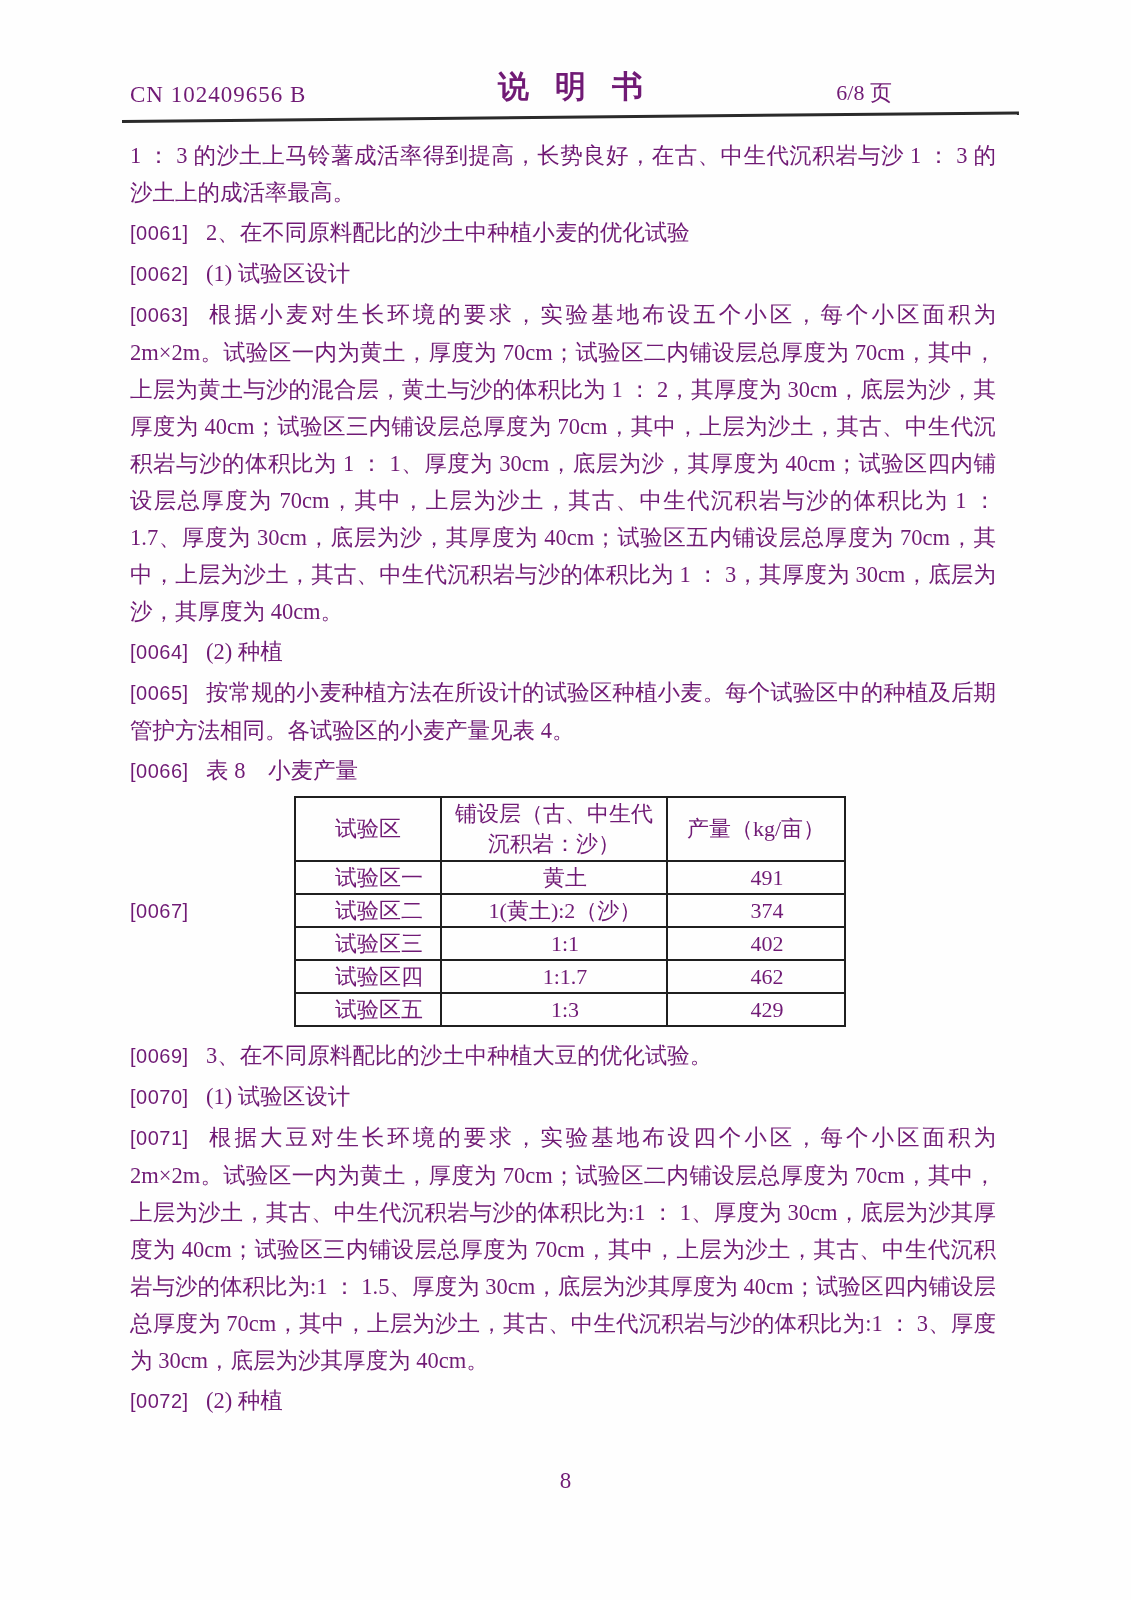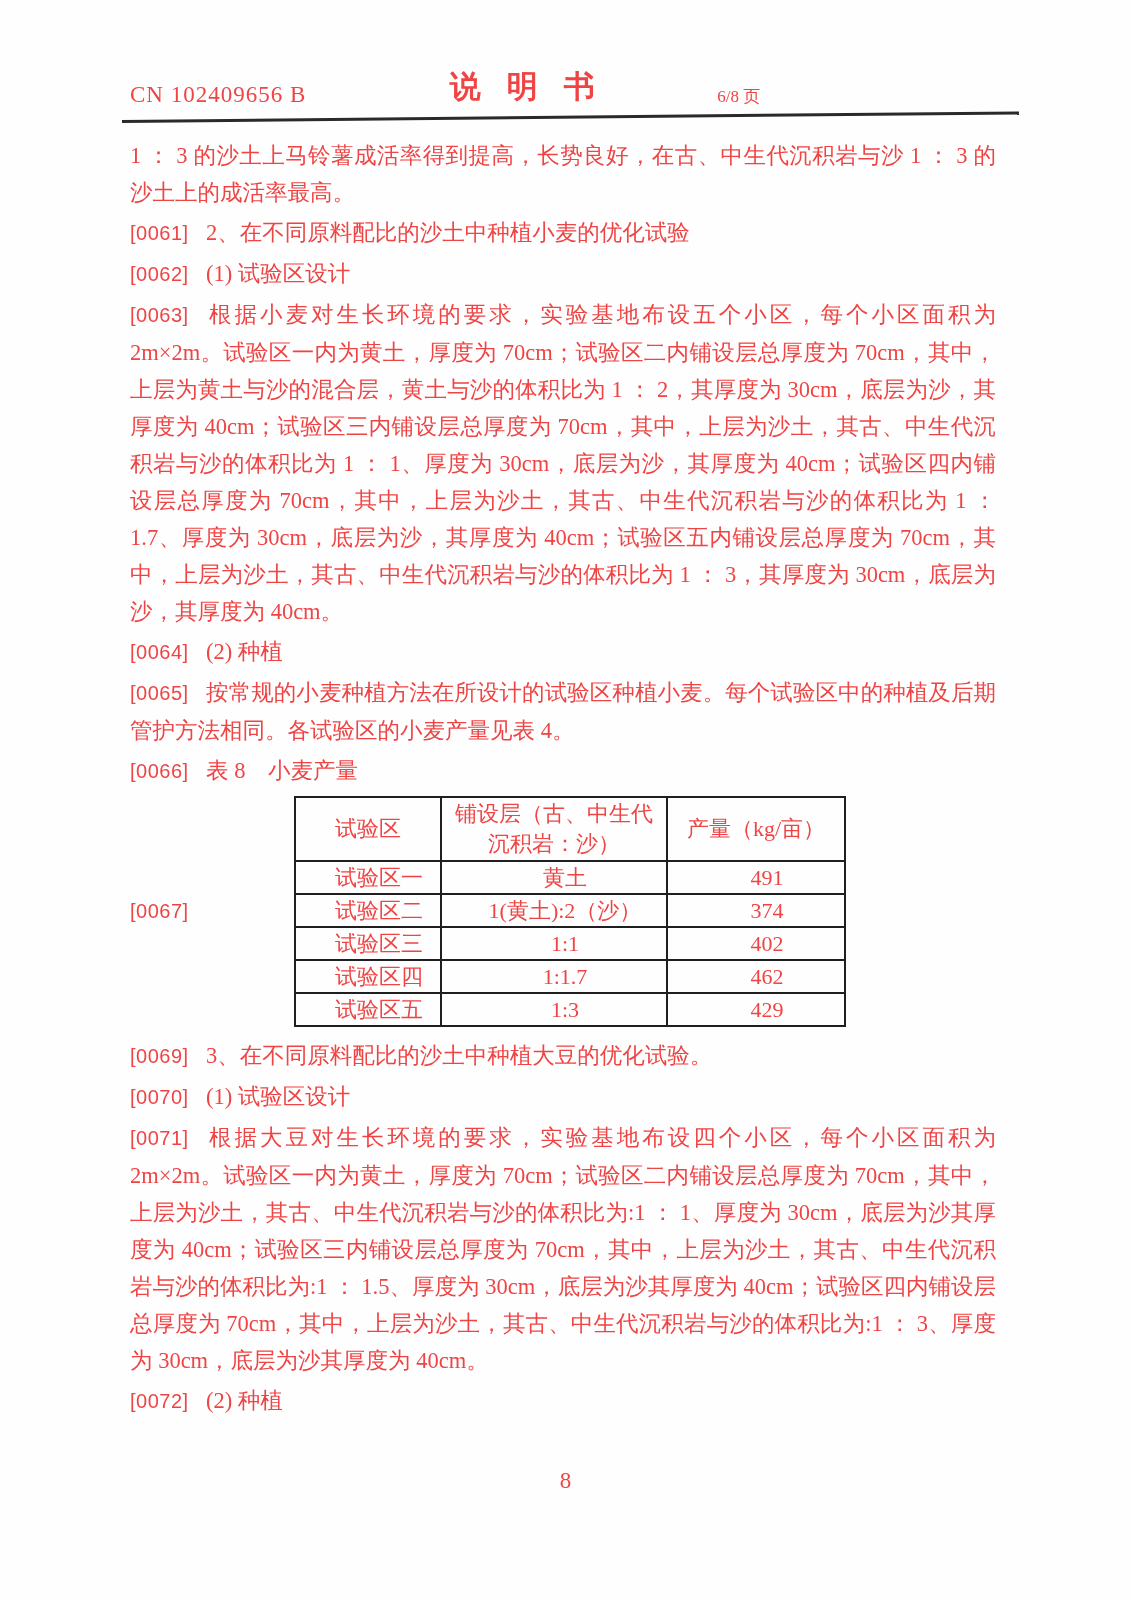--- a/index.html
+++ b/index.html
@@ -6,34 +6,34 @@
     margin: 0;
     padding: 0;
     background: #e8e8e8;
   }
   .page {
     position: relative;
     width: 1131px;
     height: 1600px;
     margin: 0 auto;
     background: #fefefe;
-    color: #ef4444;
+    color: #701a75;
     font-family: "Liberation Serif", "DejaVu Serif", serif;
     overflow: hidden;
   }
   
   .header-row {
     display: flex;
     align-items: flex-end;
     padding: 66px 120px 8px 130px;
   }
   .header-left  { flex: 1; font-size: 23px; letter-spacing: 1px; white-space: nowrap; }
-  .header-center{ flex: 1; font-size: 31px; font-weight: bold;
+  .header-center{ flex: 1; text-align: center; font-size: 31px; font-weight: bold;
                   letter-spacing: 26px; text-indent: 26px; white-space: nowrap; }
-  .header-right { flex: 1; text-align: left; font-size: 17px; white-space: nowrap; }
+  .header-right { flex: 1; text-align: center; font-size: 22px; white-space: nowrap; }
   .header-rule {
     height: 3px;
     background: #2a2a2a;
     margin: 4px 112px 0 122px;
     transform: rotate(-0.55deg);
     transform-origin: left center;
   }
   
   .doc-body {
     padding: 14px 127px 0 130px;

